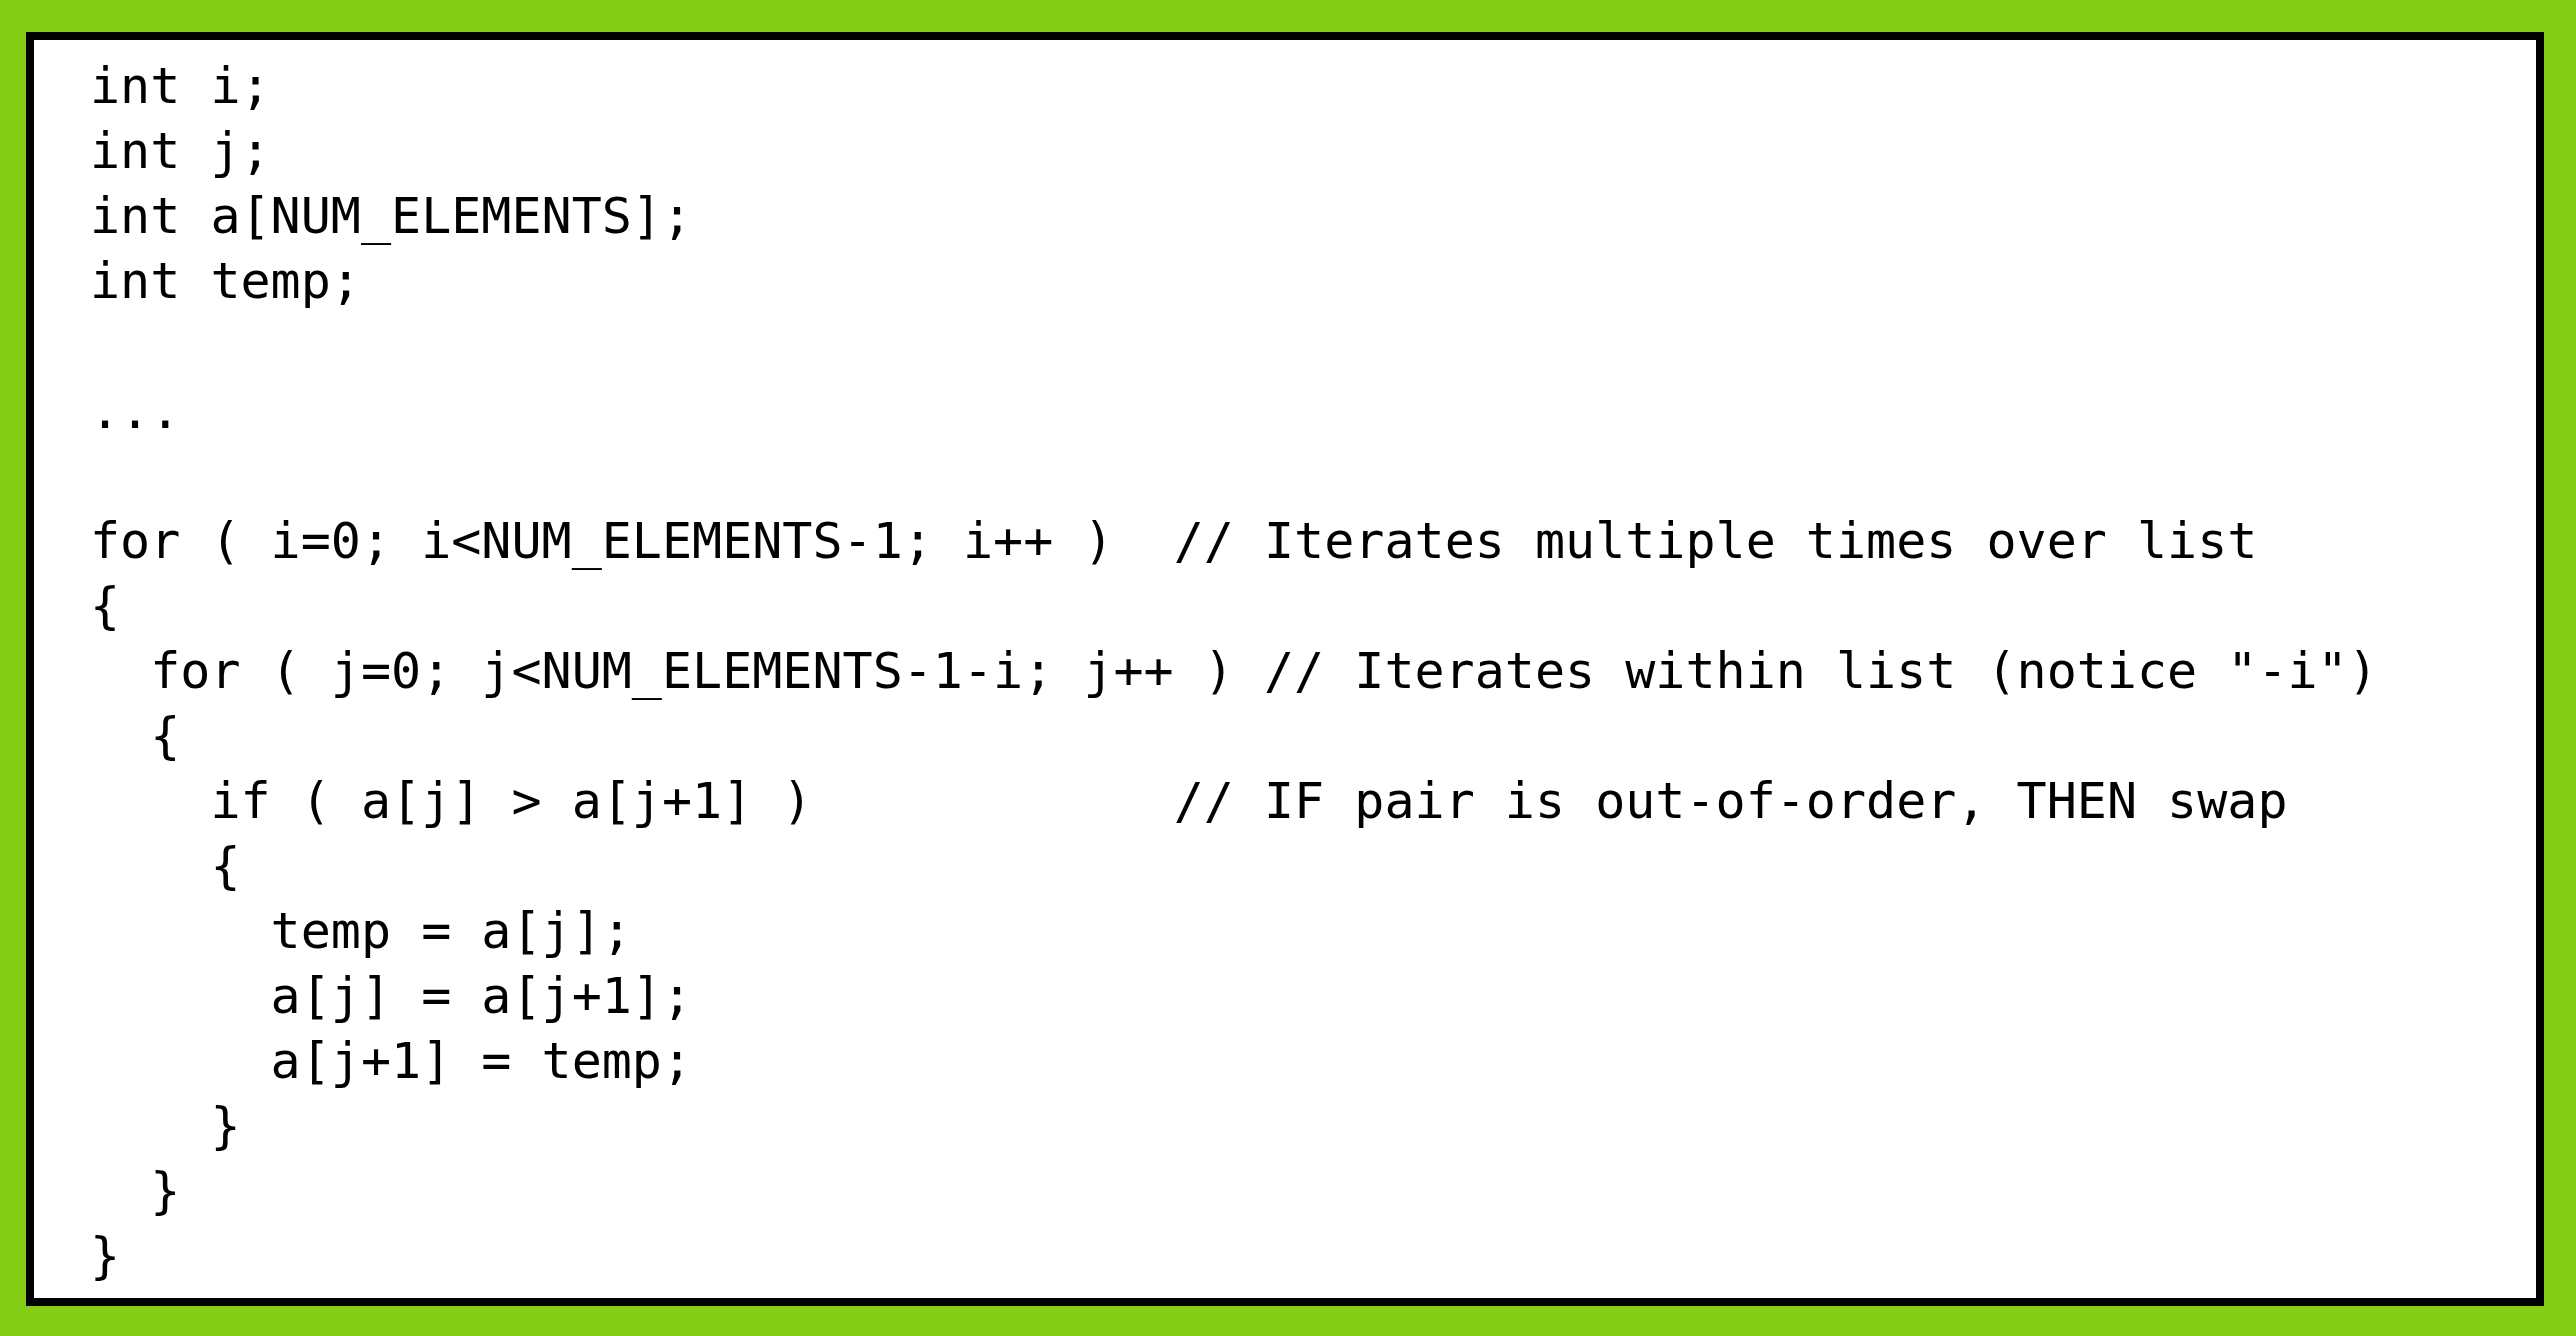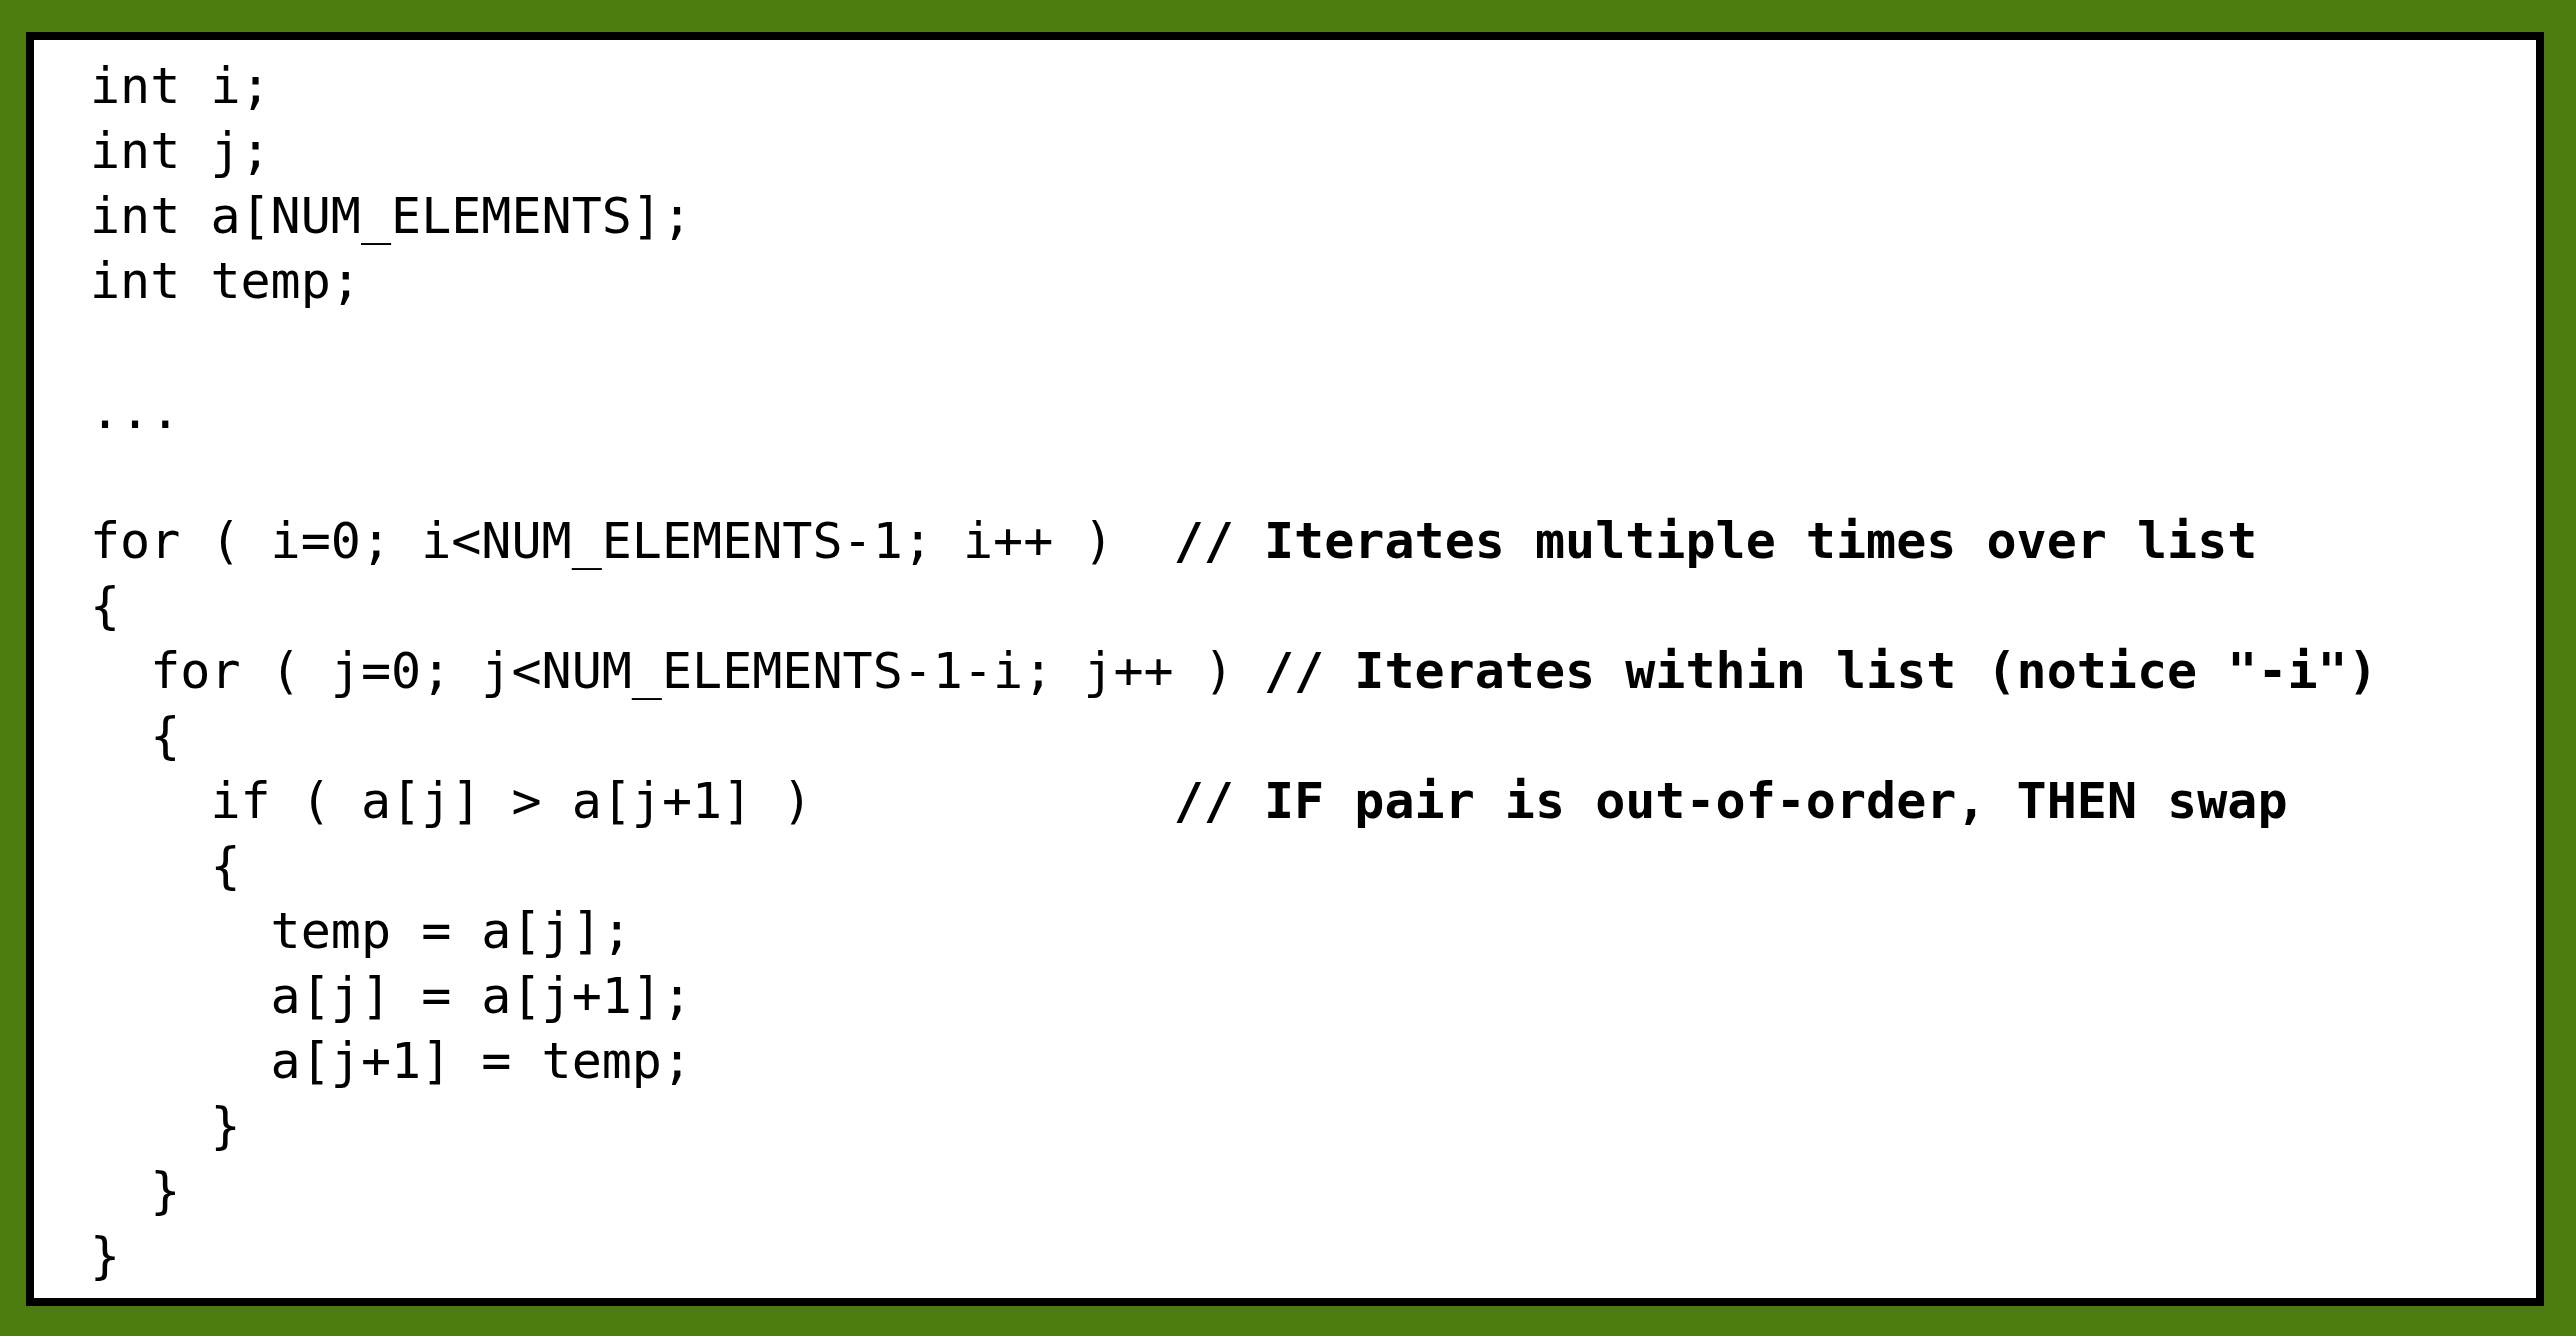--- a/index.html
+++ b/index.html
@@ -5,21 +5,21 @@
   html, body {
     margin: 0;
     padding: 0;
     background: #ffffff;
   }
 
   #page {
     position: relative;
     width: 2576px;
     height: 1337px;
-    background: #4d7c0f;
+    background: #84cc16;
     overflow: hidden;
   }
 
   
   #code-frame {
     position: absolute;
     left: 26px;
     top: 32px;
     width: 2518px;
     height: 1274px;
@@ -50,21 +50,20 @@
   .code-line.blank {
     
   }
 
   .code-text {
     white-space: pre;
   }
 
   .code-comment {
     white-space: pre;
-    font-weight: bold;
   }
 </style>
 </head>
 <body>
 
 <div id="page">
   <div id="code-frame">
     <div id="code-listing"><span class="code-line"><span class="code-text">int i;</span></span><span class="code-line"><span class="code-text">int j;</span></span><span class="code-line"><span class="code-text">int a[NUM_ELEMENTS];</span></span><span class="code-line"><span class="code-text">int temp;</span></span><span class="code-line blank"><span class="code-text"></span></span><span class="code-line"><span class="code-text">...</span></span><span class="code-line blank"><span class="code-text"></span></span><span class="code-line"><span class="code-text">for ( i=0; i&lt;NUM_ELEMENTS-1; i++ )  </span><span class="code-comment">// Iterates multiple times over list</span></span><span class="code-line"><span class="code-text">{</span></span><span class="code-line"><span class="code-text">  for ( j=0; j&lt;NUM_ELEMENTS-1-i; j++ ) </span><span class="code-comment">// Iterates within list (notice "-i")</span></span><span class="code-line"><span class="code-text">  {</span></span><span class="code-line"><span class="code-text">    if ( a[j] &gt; a[j+1] )            </span><span class="code-comment">// IF pair is out-of-order, THEN swap</span></span><span class="code-line"><span class="code-text">    {</span></span><span class="code-line"><span class="code-text">      temp = a[j];</span></span><span class="code-line"><span class="code-text">      a[j] = a[j+1];</span></span><span class="code-line"><span class="code-text">      a[j+1] = temp;</span></span><span class="code-line"><span class="code-text">    }</span></span><span class="code-line"><span class="code-text">  }</span></span><span class="code-line"><span class="code-text">}</span></span></div>
   </div>
 </div>

